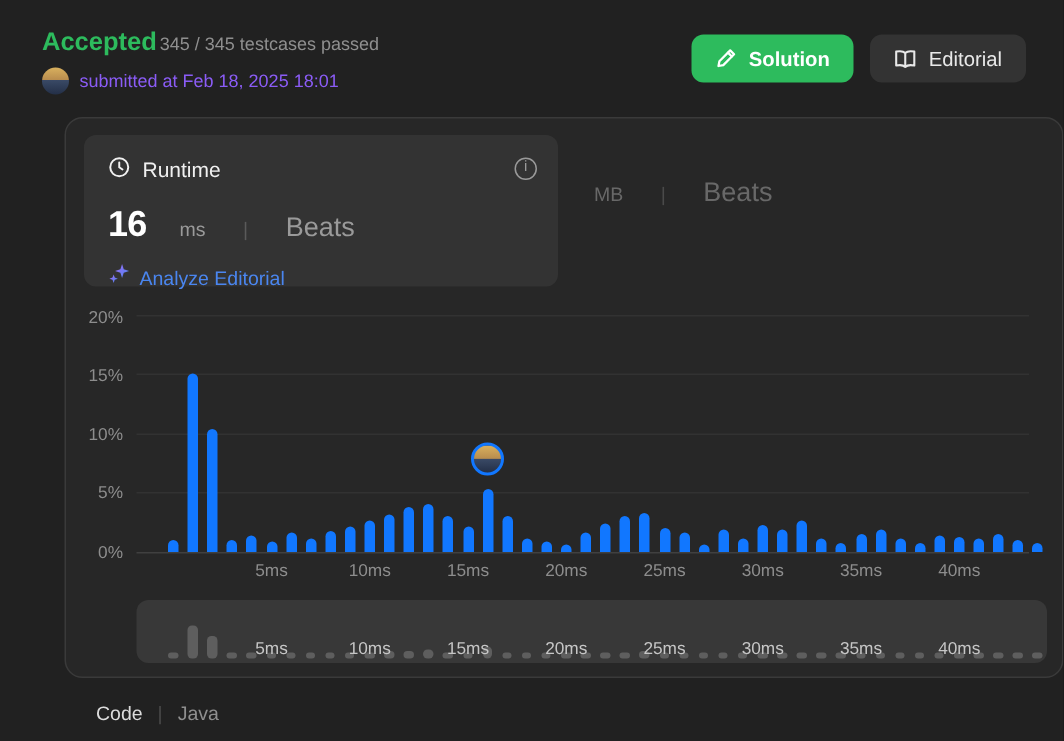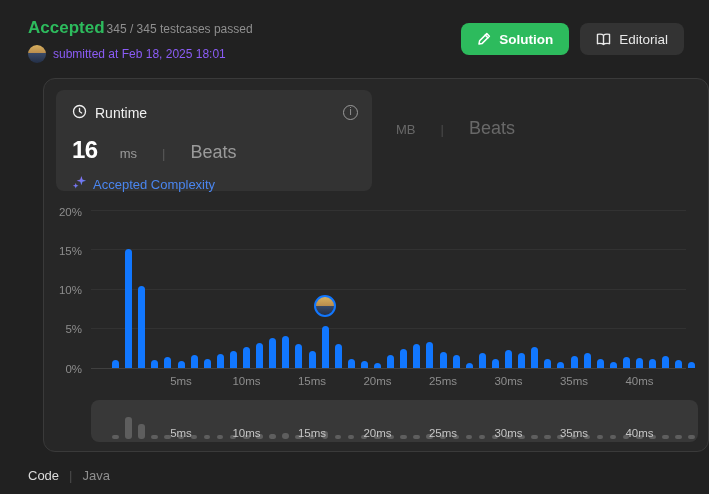--- a/index.html
+++ b/index.html
@@ -69,21 +69,21 @@
   }
   
   .mini-chart {
     position:absolute; left:47px; top:321px; width:607px; height:42px;
     background:#383838; border-radius:8px; overflow:hidden;
   }
   .mini-bar { position:absolute; bottom:3px; width:6.5px; background:#5e5e5e; border-radius:3px; }
   .mini-label { position:absolute; bottom:3px; transform:translateX(-50%); color:#c6c6c6; font-size:11.5px; z-index:2; }
   
   .footer { position:absolute; left:28px; top:468px; display:flex; align-items:center; gap:10px; font-size:13px; }
-  .footer-code { color:#dcdcdc; font-weight:500; }
+  .footer-code { color:#dcdcdc; font-weight:500;margin-left:36px; }
   .footer-div { color:#4a4a4a; }
   .footer-lang { color:#8f8f8f; }
 </style>
 </head>
 <body>
 
 <div class="page">
 
   <div class="status-line">
     <span class="status-accepted">Accepted</span>
@@ -138,21 +138,21 @@
               <defs>
                 <linearGradient id="sg" x1="0" y1="0" x2="1" y2="1">
                   <stop offset="0" stop-color="#a16bf8"></stop>
                   <stop offset="1" stop-color="#4a86f0"></stop>
                 </linearGradient>
               </defs>
               <path fill="url(#sg)" d="M10 1 L11.2 4.8 L15 6 L11.2 7.2 L10 11 L8.8 7.2 L5 6 L8.8 4.8 Z"></path>
               <path fill="url(#sg)" d="M4 8.5 L4.8 10.7 L7 11.5 L4.8 12.3 L4 14.5 L3.2 12.3 L1 11.5 L3.2 10.7 Z"></path>
             </svg>
         </span>
-        <a class="analyze-link" href="#">Accepted Complexity</a>
+        <a class="analyze-link" href="#">Analyze Editorial</a>
       </div>
     </div>
 
     <div class="memory-block">
       <div class="value-row">
         <span class="unit">MB</span>
         <span class="vdivider">|</span>
         <span class="beats-label">Beats</span>
       </div>
     </div>

